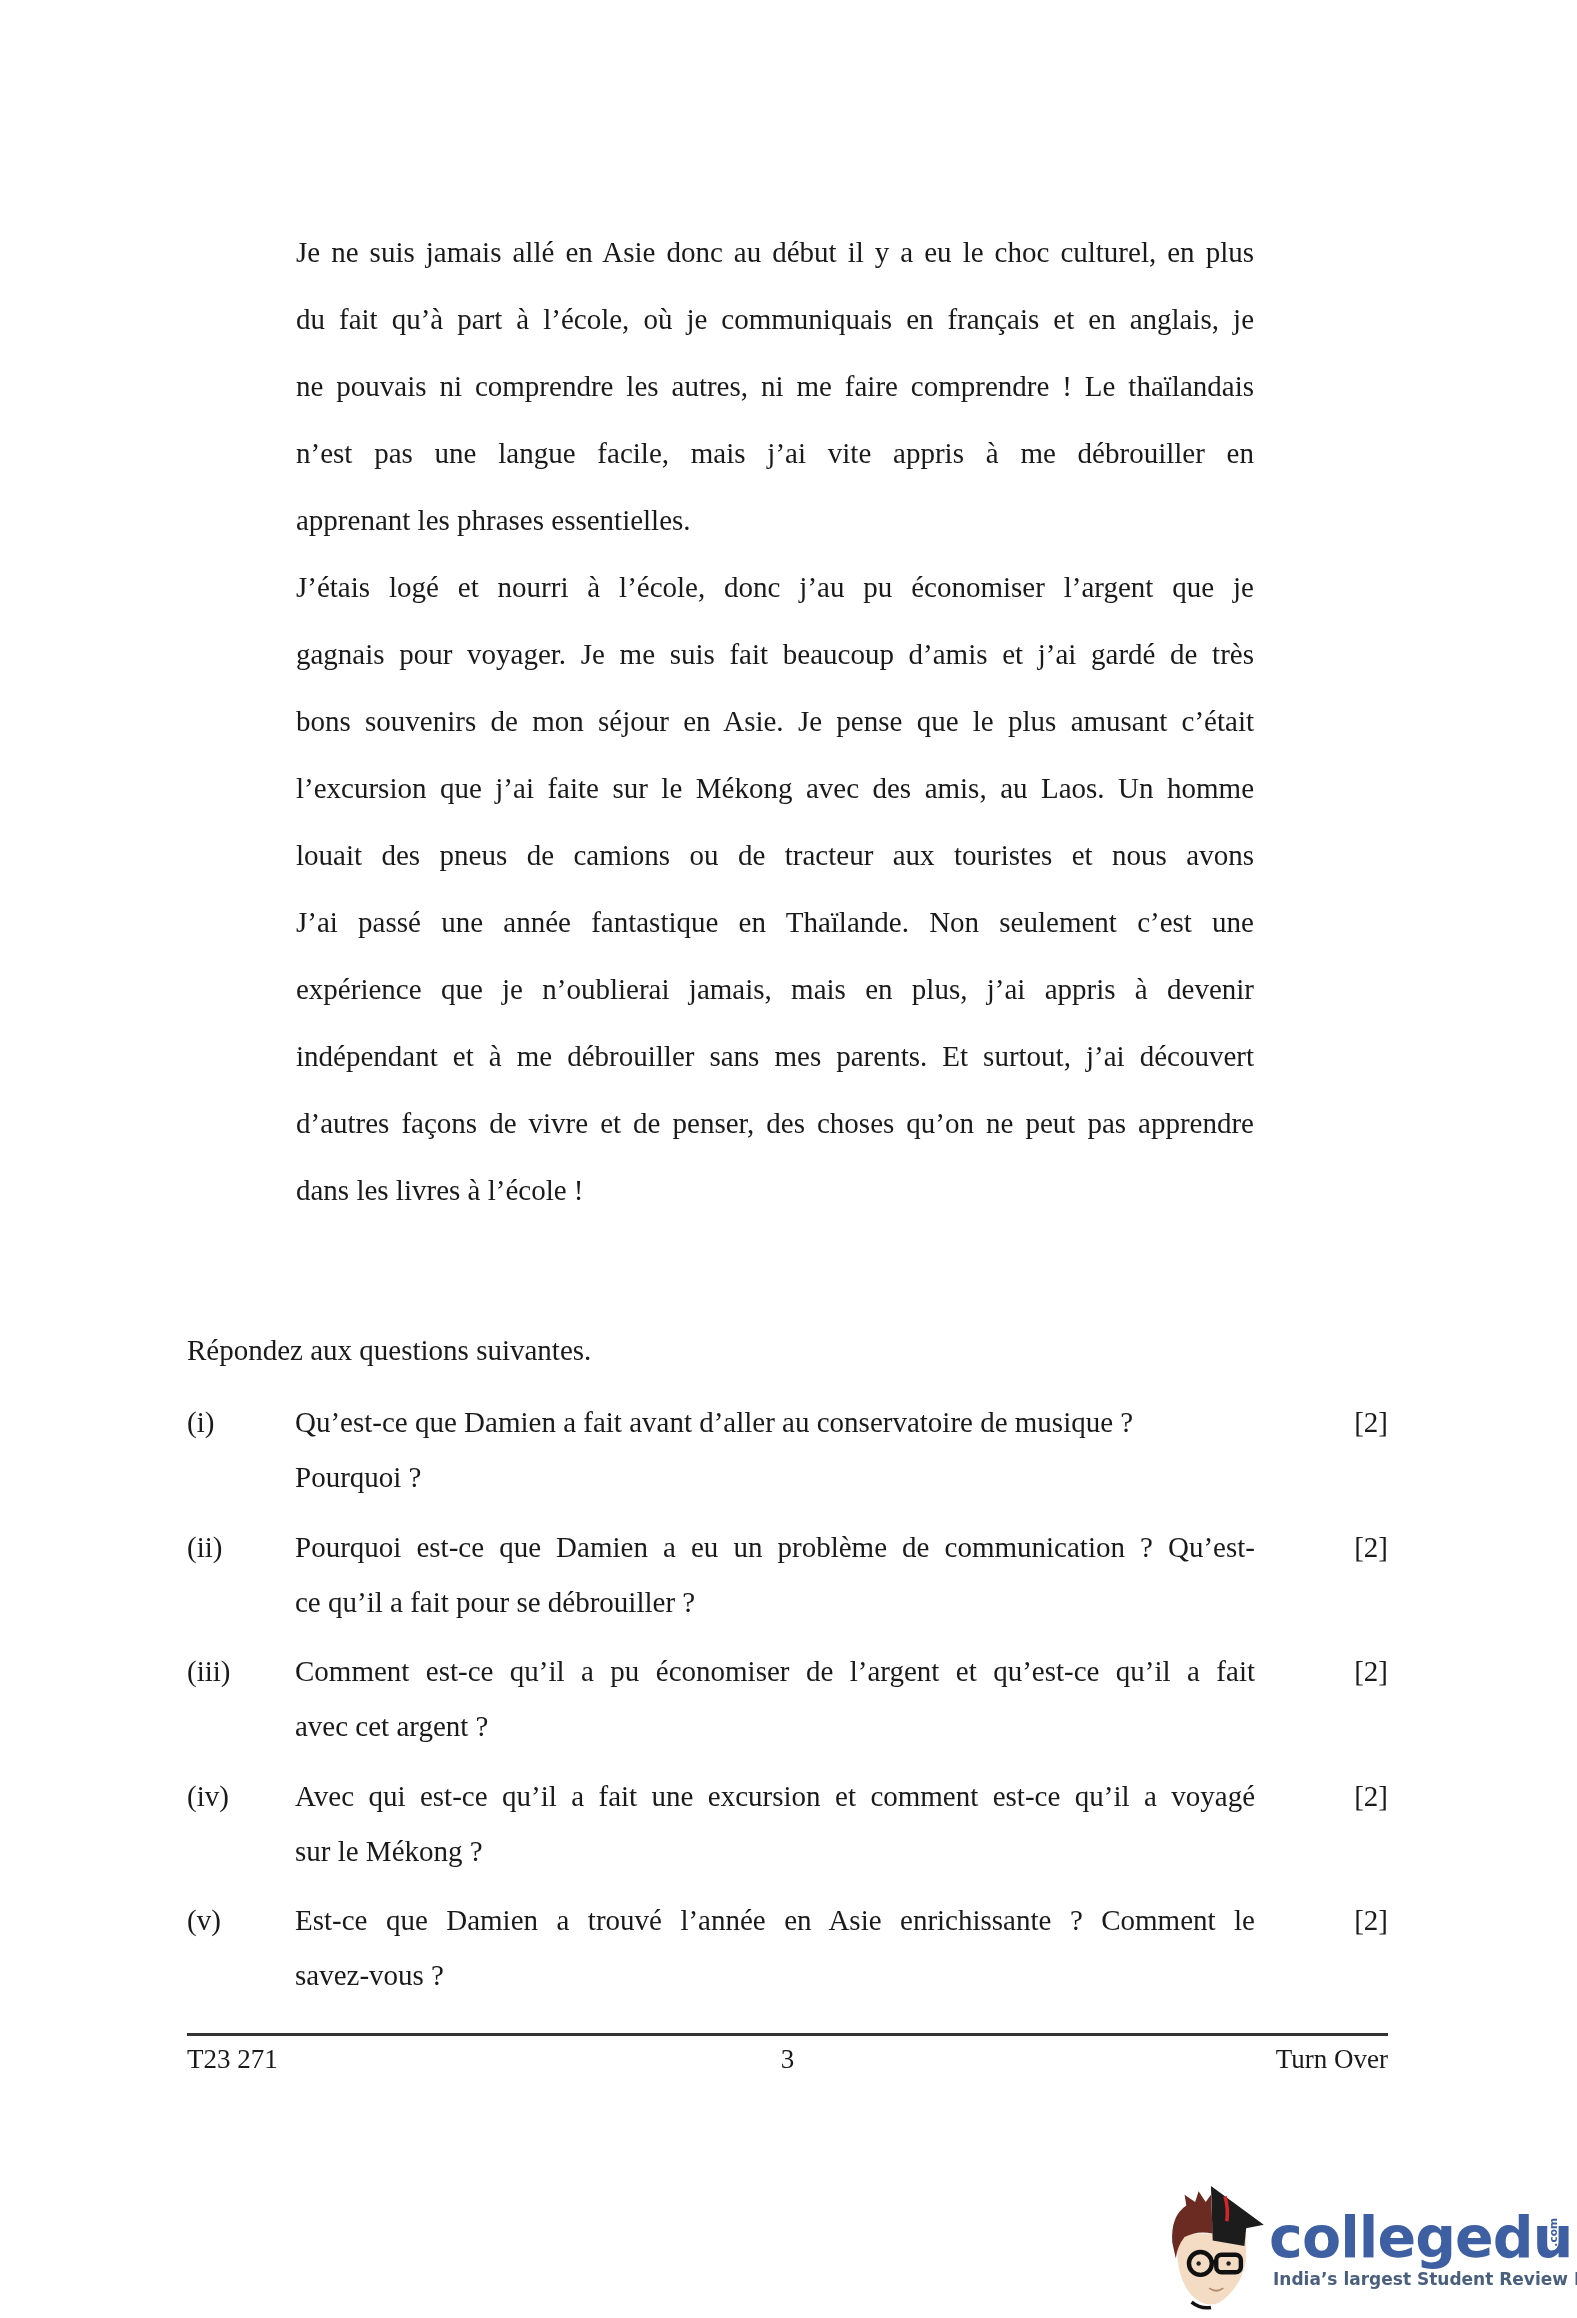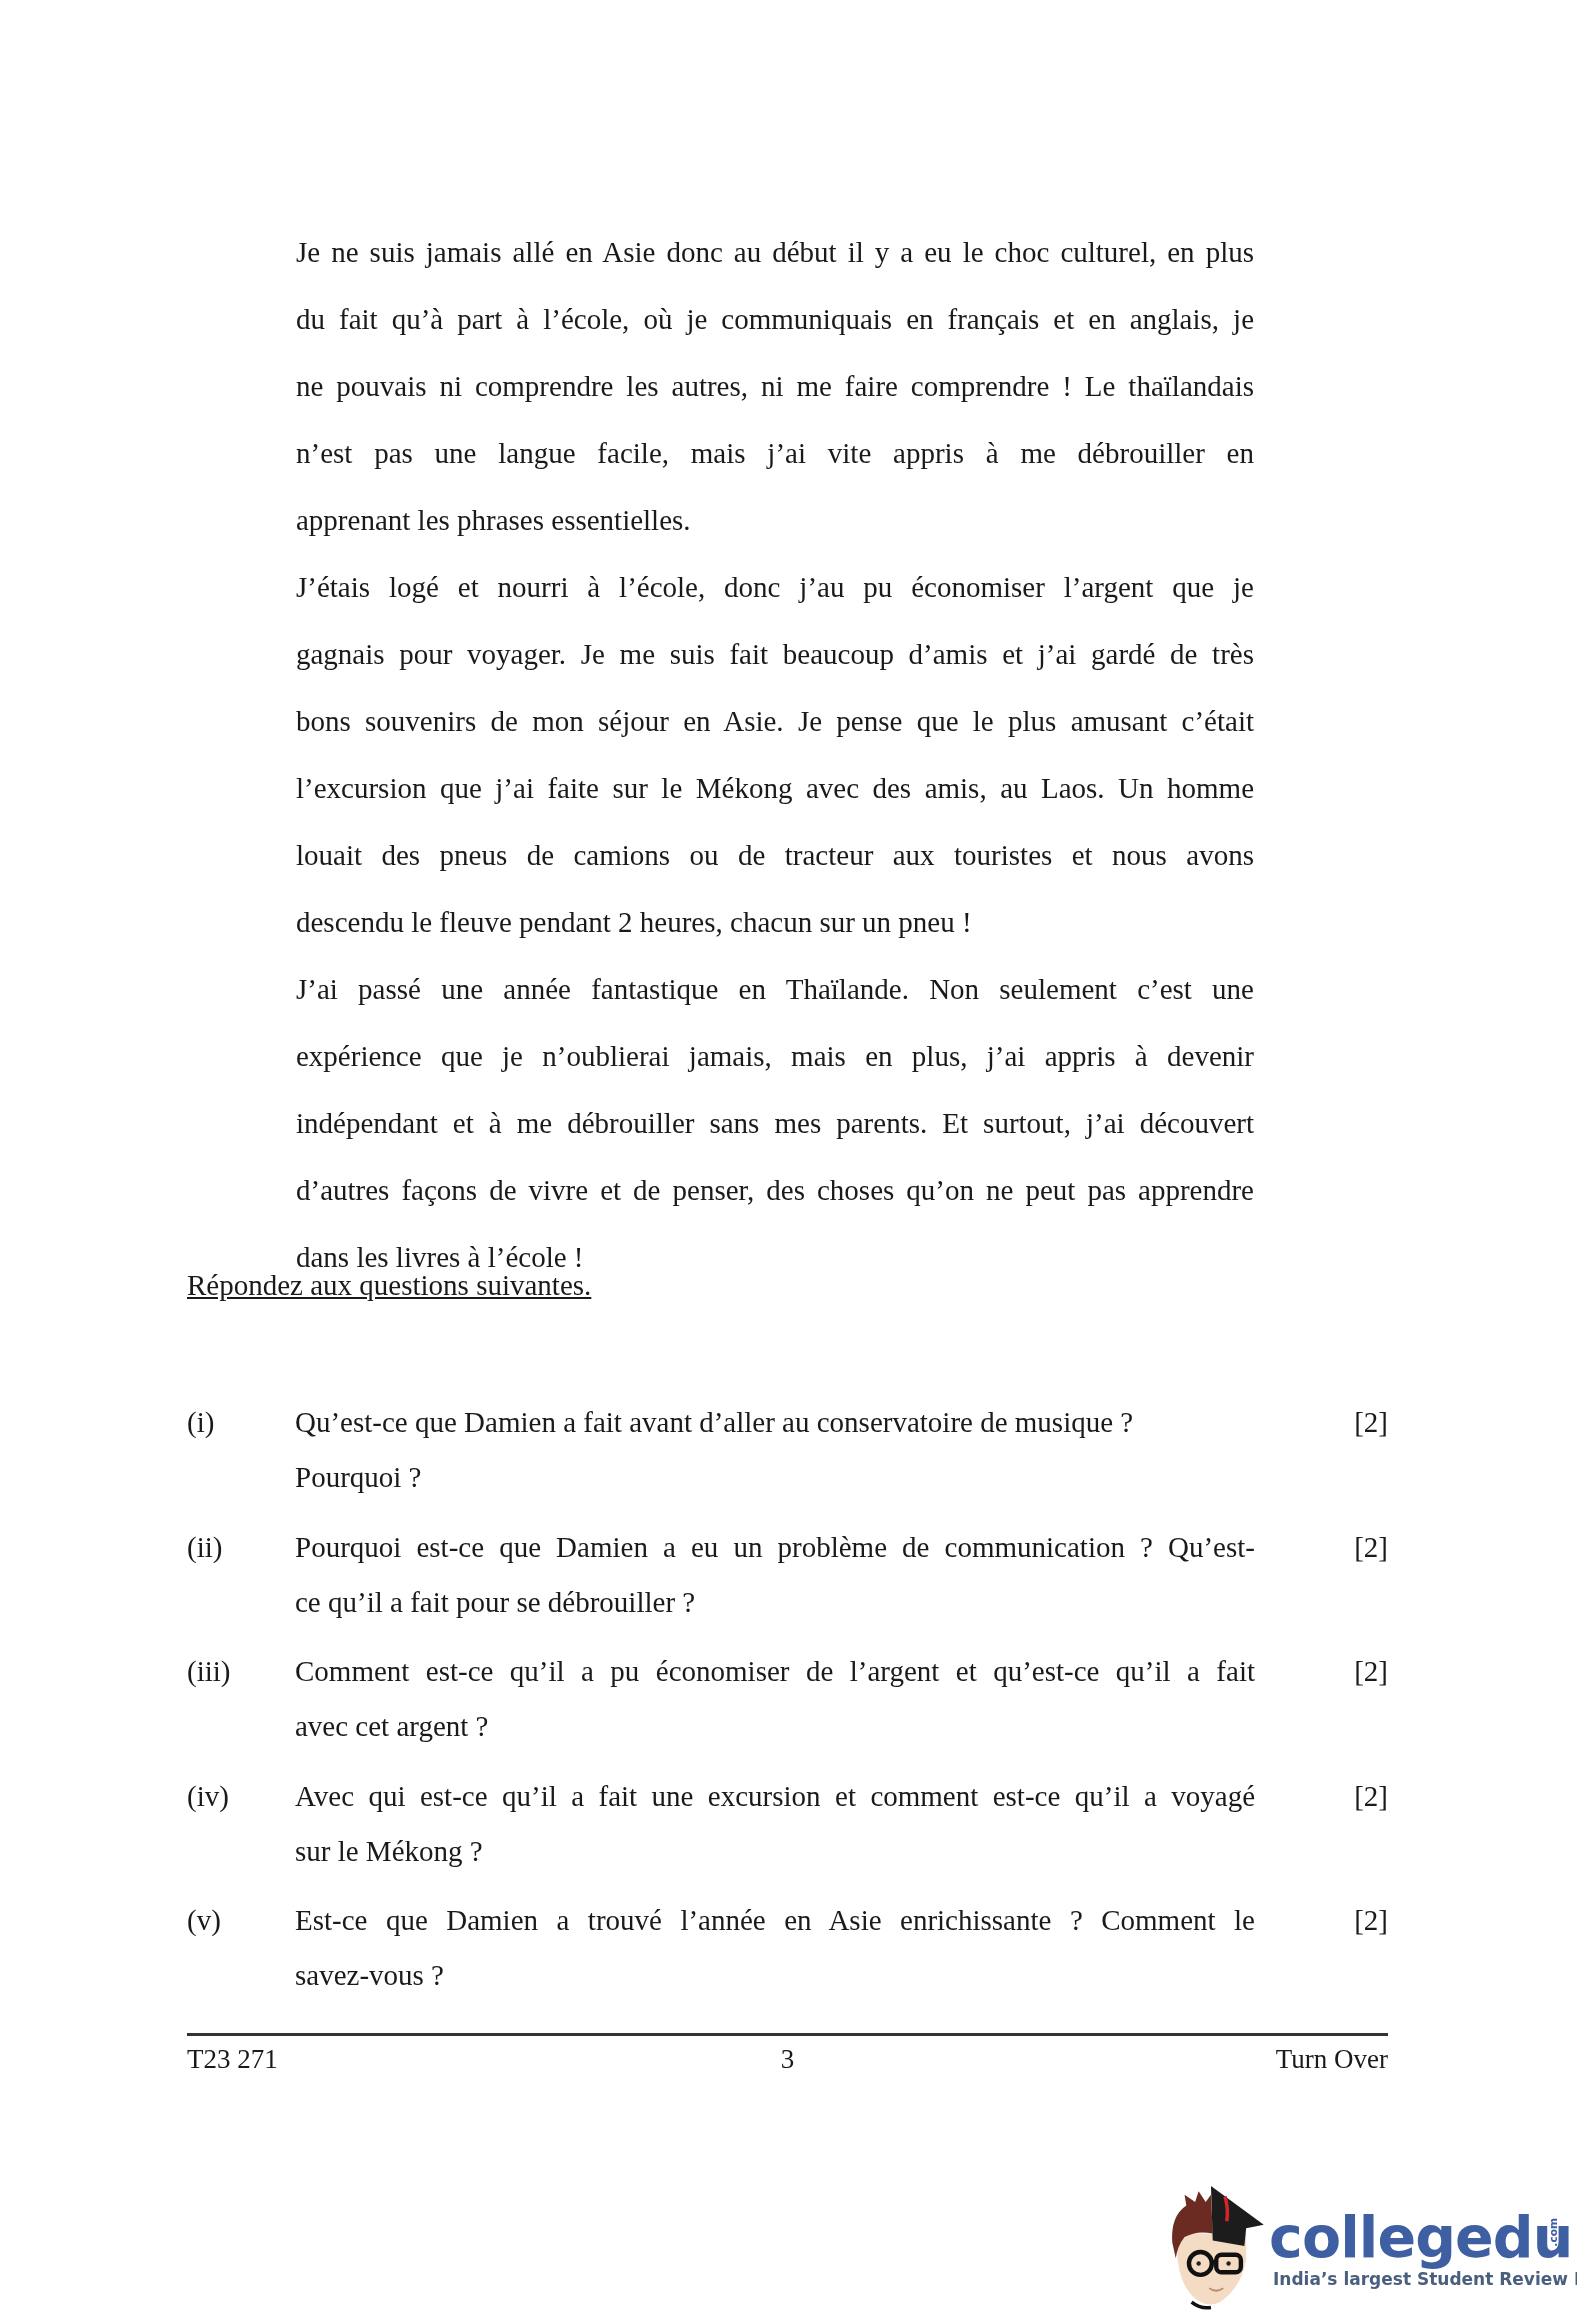--- a/index.html
+++ b/index.html
@@ -9,22 +9,22 @@
   }
   .passage {
     position: absolute; left: 296px; top: 228px; width: 958px;
   }
   .pline {
     height: 67px; line-height: 49px; font-size: 29px;
     text-align: justify; text-align-last: justify; white-space: nowrap;
   }
   .pline.last { text-align-last: left; }
   .instructions {
-    position: absolute; left: 187px; top: 1266px;
-    font-size: 29px; line-height: 39px; text-decoration: underline;
+    position: absolute; left: 187px; top: 1331px;
+    font-size: 29px; line-height: 39px;
   }
   .question {
     position: absolute; left: 187px; width: 1201px; font-size: 29px;
   }
   .q-num { position: absolute; left: 0; top: 0; line-height: 55px; }
   .q-text { position: absolute; left: 108px; width: 960px; }
   .q-line { height: 55px; line-height: 55px; white-space: nowrap; text-align: justify; text-align-last: justify; }
   .q-line.last { text-align-last: left; }
   .q-marks { position: absolute; right: 0; top: 0; line-height: 55px; }
   .footer-rule {
@@ -60,21 +60,20 @@
   <div class="pline">Je ne suis jamais allé en Asie donc au début il y a eu le choc culturel, en plus</div>
   <div class="pline">du fait qu’à part à l’école, où je communiquais en français et en anglais, je</div>
   <div class="pline">ne pouvais ni comprendre les autres, ni me faire comprendre ! Le thaïlandais</div>
   <div class="pline">n’est pas une langue facile, mais j’ai vite appris à me débrouiller en</div>
   <div class="pline last">apprenant les phrases essentielles.</div>
   <div class="pline">J’étais logé et nourri à l’école, donc j’au pu économiser l’argent que je</div>
   <div class="pline">gagnais pour voyager. Je me suis fait beaucoup d’amis et j’ai gardé de très</div>
   <div class="pline">bons souvenirs de mon séjour en Asie. Je pense que le plus amusant c’était</div>
   <div class="pline">l’excursion que j’ai faite sur le Mékong avec des amis, au Laos. Un homme</div>
   <div class="pline">louait des pneus de camions ou de tracteur aux touristes et nous avons</div>
-  <div class="pline last">descendu le fleuve pendant 2 heures, chacun sur un pneu !</div>
   <div class="pline">J’ai passé une année fantastique en Thaïlande. Non seulement c’est une</div>
   <div class="pline">expérience que je n’oublierai jamais, mais en plus, j’ai appris à devenir</div>
   <div class="pline">indépendant et à me débrouiller sans mes parents. Et surtout, j’ai découvert</div>
   <div class="pline">d’autres façons de vivre et de penser, des choses qu’on ne peut pas apprendre</div>
   <div class="pline last">dans les livres à l’école !</div>
 </div>
 
 <div class="instructions">Répondez aux questions suivantes.</div>
 
 <div class="question" style="top:1395px;">

